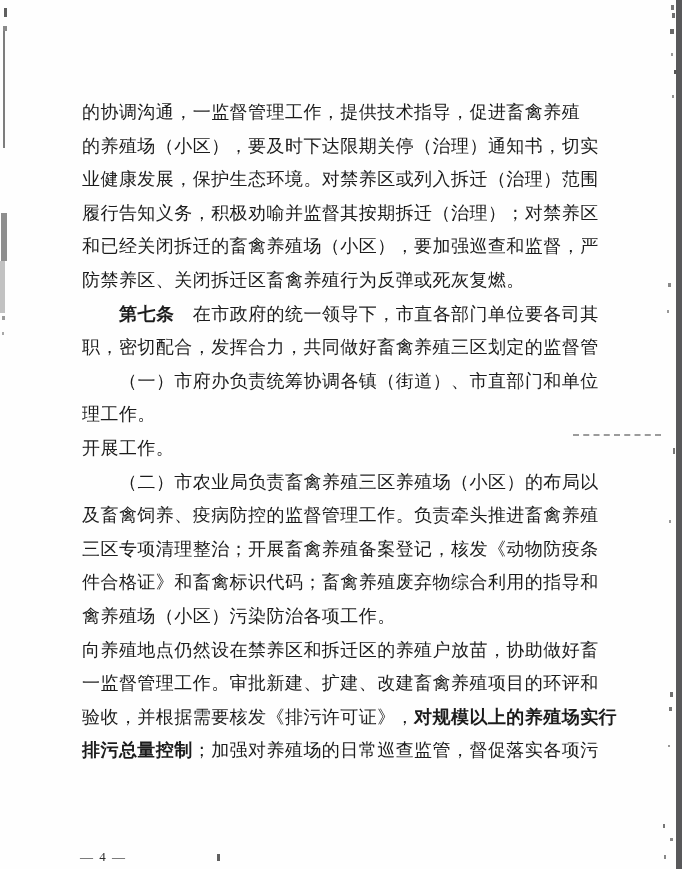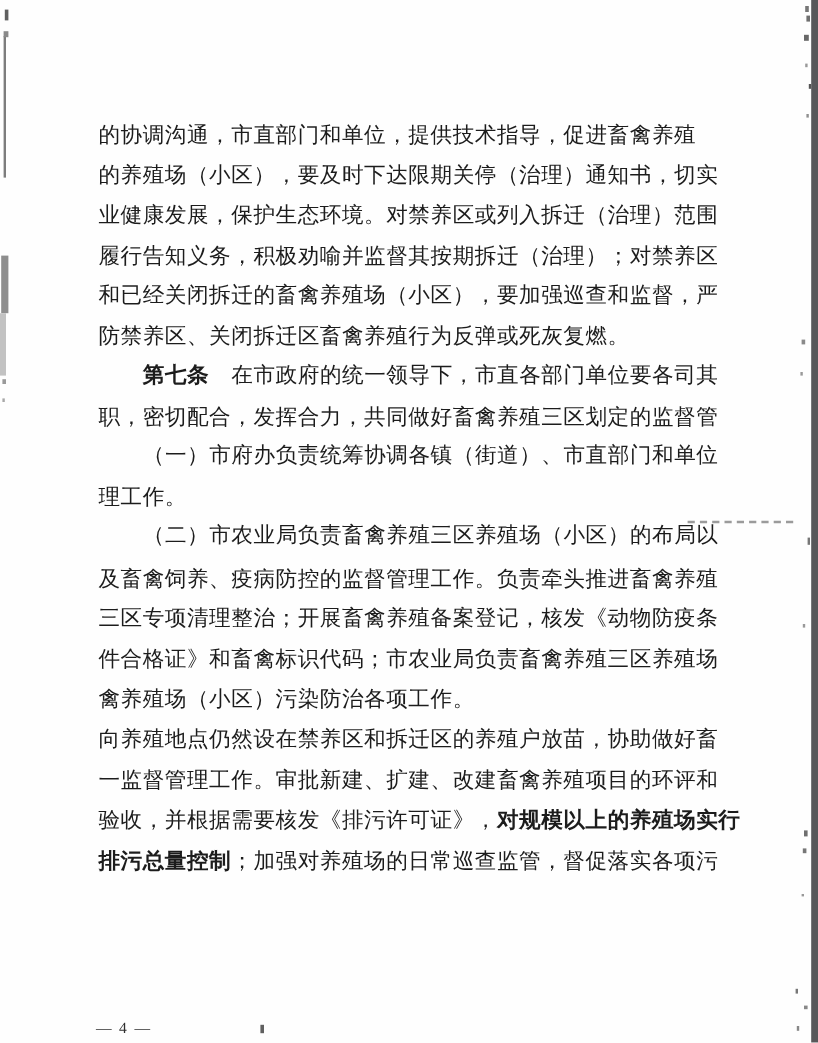--- a/index.html
+++ b/index.html
@@ -21,53 +21,54 @@
     width:536px;
   }
   .line{
     height:33.6px;
     line-height:33.6px;
     font-size:18px;
     letter-spacing:0.45px;
     color:var(--ink);
     white-space:nowrap;
   }
-  .line.indent{padding-left:37px;font-family:Liberation Mono, monospace;}
+  .line.indent{padding-left:37px;}
   .run{font-weight:400;}
   .run.bold{font-weight:700;}
   .page-number{
     position:absolute;
     left:80px;top:849px;
     font-size:13px;
     letter-spacing:1.5px;
     color:#2e2e2e;
     font-family:"Liberation Serif","DejaVu Serif",serif;
   }
   .artifact{position:absolute;}
   .artifact.dashed{border-top:2px dashed;background:none !important;}
 </style>
 </head>
 <body>
 
 <div class="page">
   <div class="text-block">
-      <div class="line"><span class="run">的协调沟通，市直部门和单位，提供技术指导，促进畜禽养殖</span></div>
+      <div class="line"><span class="run">的协调沟通，一监督管理工作，提供技术指导，促进畜禽养殖</span></div>
       <div class="line"><span class="run">的养殖场（小区），要及时下达限期关停（治理）通知书，切实</span></div>
       <div class="line"><span class="run">业健康发展，保护生态环境。对禁养区或列入拆迁（治理）范围</span></div>
       <div class="line"><span class="run">履行告知义务，积极劝喻并监督其按期拆迁（治理）；对禁养区</span></div>
       <div class="line"><span class="run">和已经关闭拆迁的畜禽养殖场（小区），要加强巡查和监督，严</span></div>
       <div class="line"><span class="run">防禁养区、关闭拆迁区畜禽养殖行为反弹或死灰复燃。</span></div>
       <div class="line indent"><span class="run bold">第七条</span><span class="run">　在市政府的统一领导下，市直各部门单位要各司其</span></div>
       <div class="line"><span class="run">职，密切配合，发挥合力，共同做好畜禽养殖三区划定的监督管</span></div>
       <div class="line indent"><span class="run">（一）市府办负责统筹协调各镇（街道）、市直部门和单位</span></div>
       <div class="line"><span class="run">理工作。</span></div>
+      <div class="line"><span class="run">开展工作。</span></div>
       <div class="line indent"><span class="run">（二）市农业局负责畜禽养殖三区养殖场（小区）的布局以</span></div>
       <div class="line"><span class="run">及畜禽饲养、疫病防控的监督管理工作。负责牵头推进畜禽养殖</span></div>
       <div class="line"><span class="run">三区专项清理整治；开展畜禽养殖备案登记，核发《动物防疫条</span></div>
-      <div class="line"><span class="run">件合格证》和畜禽标识代码；市农业局负责畜禽养殖三区养殖场</span></div>
+      <div class="line"><span class="run">件合格证》和畜禽标识代码；畜禽养殖废弃物综合利用的指导和</span></div>
       <div class="line"><span class="run">禽养殖场（小区）污染防治各项工作。</span></div>
       <div class="line"><span class="run">向养殖地点仍然设在禁养区和拆迁区的养殖户放苗，协助做好畜</span></div>
       <div class="line"><span class="run">一监督管理工作。审批新建、扩建、改建畜禽养殖项目的环评和</span></div>
       <div class="line"><span class="run">验收，并根据需要核发《排污许可证》，</span><span class="run bold">对规模以上的养殖场实行</span></div>
       <div class="line"><span class="run bold">排污总量控制</span><span class="run">；加强对养殖场的日常巡查监管，督促落实各项污</span></div>
     </div>
   <div class="page-number">— 4 —</div>
   <div id="artifact-layer">
       <div class="artifact" style="left: 676px; top: 0px; width: 6px; height: 869px; background: rgb(88, 88, 90);"></div>
       <div class="artifact" style="left: 3px; top: 30px; width: 2px; height: 118px; background: rgb(125, 125, 125);"></div>

